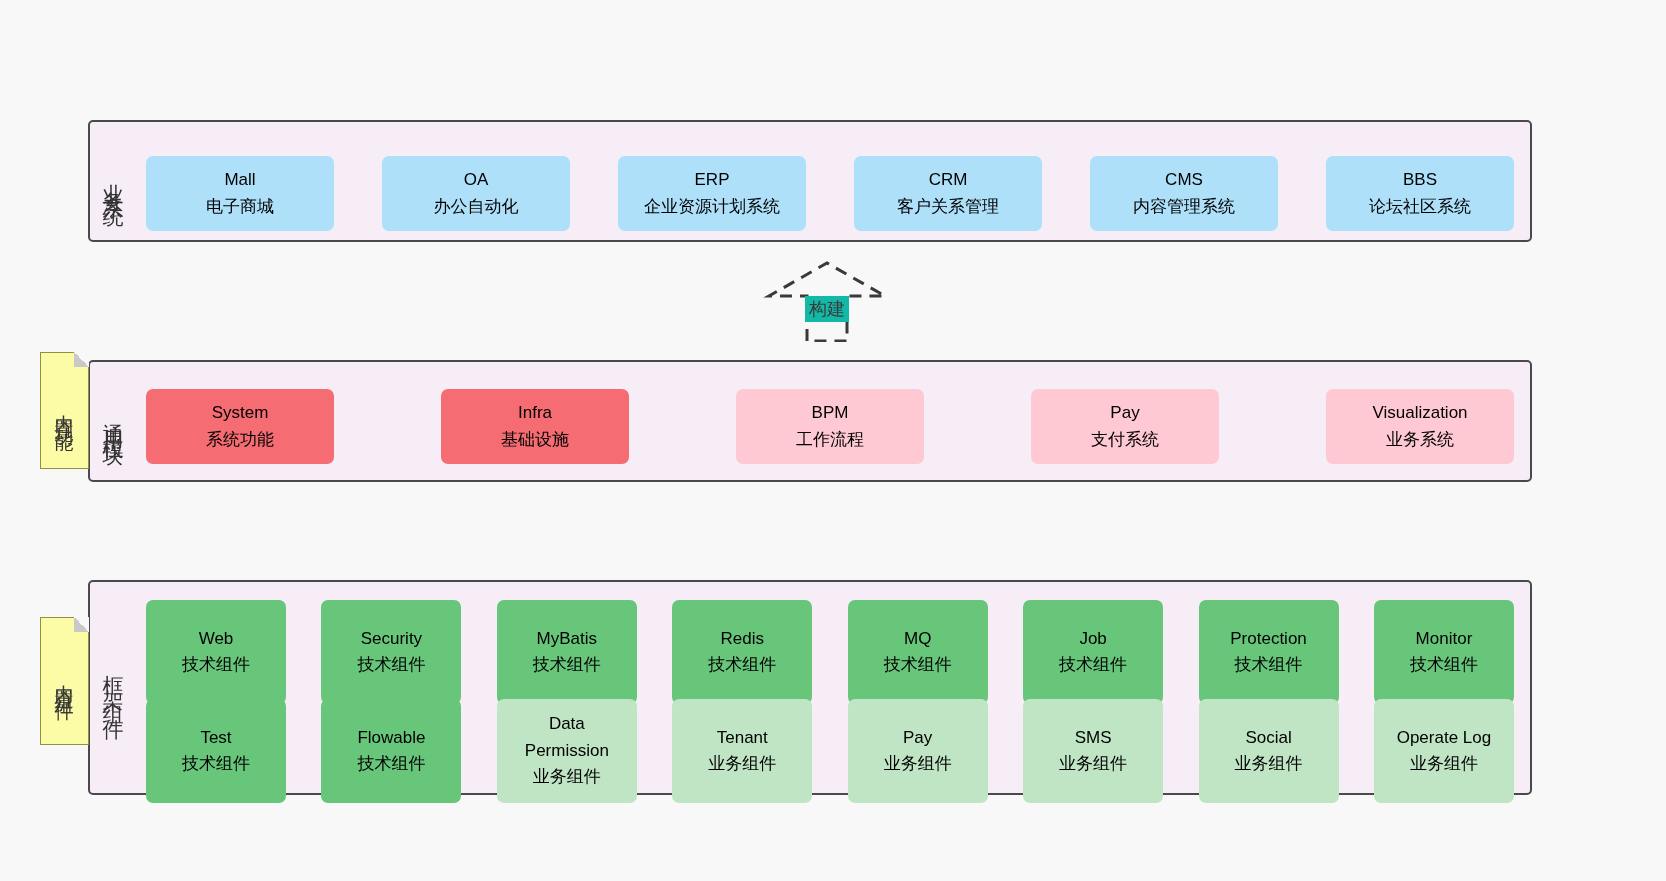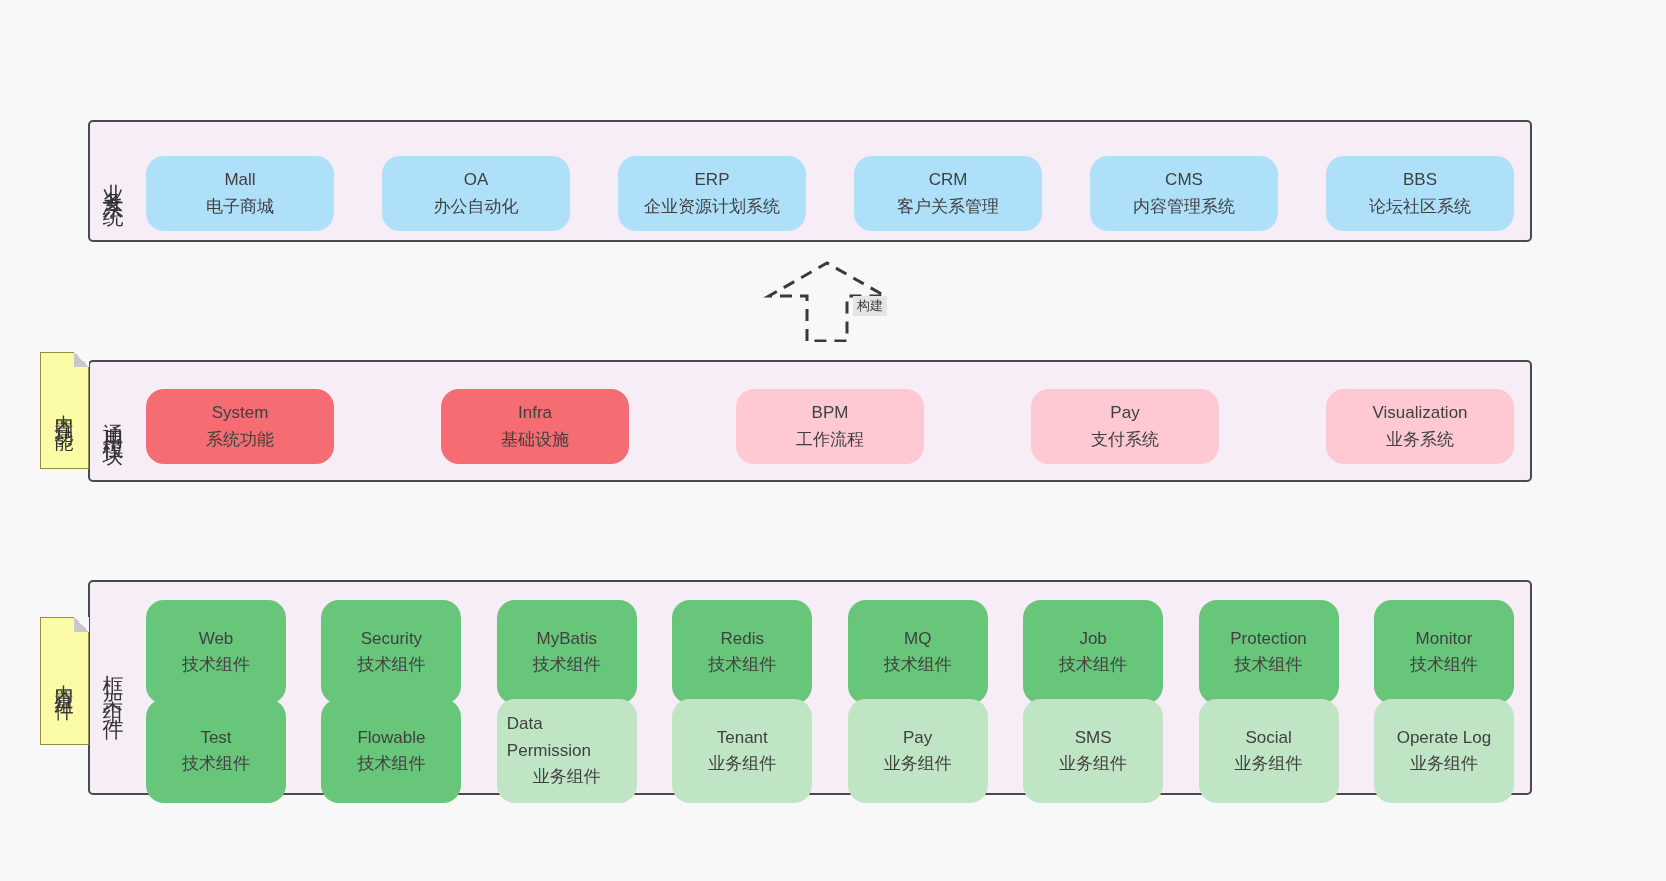--- a/index.html
+++ b/index.html
@@ -44,57 +44,56 @@
   }
   .row {
     position: absolute;
     left: 56px;
     right: 16px;
     display: flex;
     justify-content: space-between;
   }
   
   .box {
-    border-radius: 18px;
+    border-radius: 7px;
     display: flex;
     flex-direction: column;
     justify-content: center;
     align-items: center;
-    text-align: left;
+    text-align: center;
     box-sizing: border-box;
     padding: 2px 10px;
     line-height: 1.55;
     font-size: 17px;
-    color: #404040;
+    color: #000000;
   }
   .box.w-lg { width: 188px; height: 75px; }
   .box.w-sm { width: 140px; height: 104px; }
   .box.blue       { background: #aee0fa; }
   .box.red        { background: #f56c72; }
   .box.pink       { background: #ffc9d3; }
   .box.green      { background: #67c67a; }
   .box.lightgreen { background: #c0e5c5; }
   
   .arrow {
     position: absolute;
     width: 140px;
     height: 86px;
   }
   .arrow svg { display: block; width: 100%; height: 100%; }
   .arrow-label {
     position: absolute;
     left: 50%;
     top: 40px;
     transform: translateX(-50%);
-    background: #e5e5e5;
+    background: #14b8a6;
     padding: 1px 4px;
-    font-size: 13px;
+    font-size: 18px;
     color: #3a3a3a;
     white-space: nowrap;
-    margin-left: 43px;
   }
   
   .note {
     position: absolute;
     left: 40px;
     width: 49px;
     background: #fcfca6;
     border: 1px solid #8f8f46;
     box-sizing: border-box;
     display: flex;

